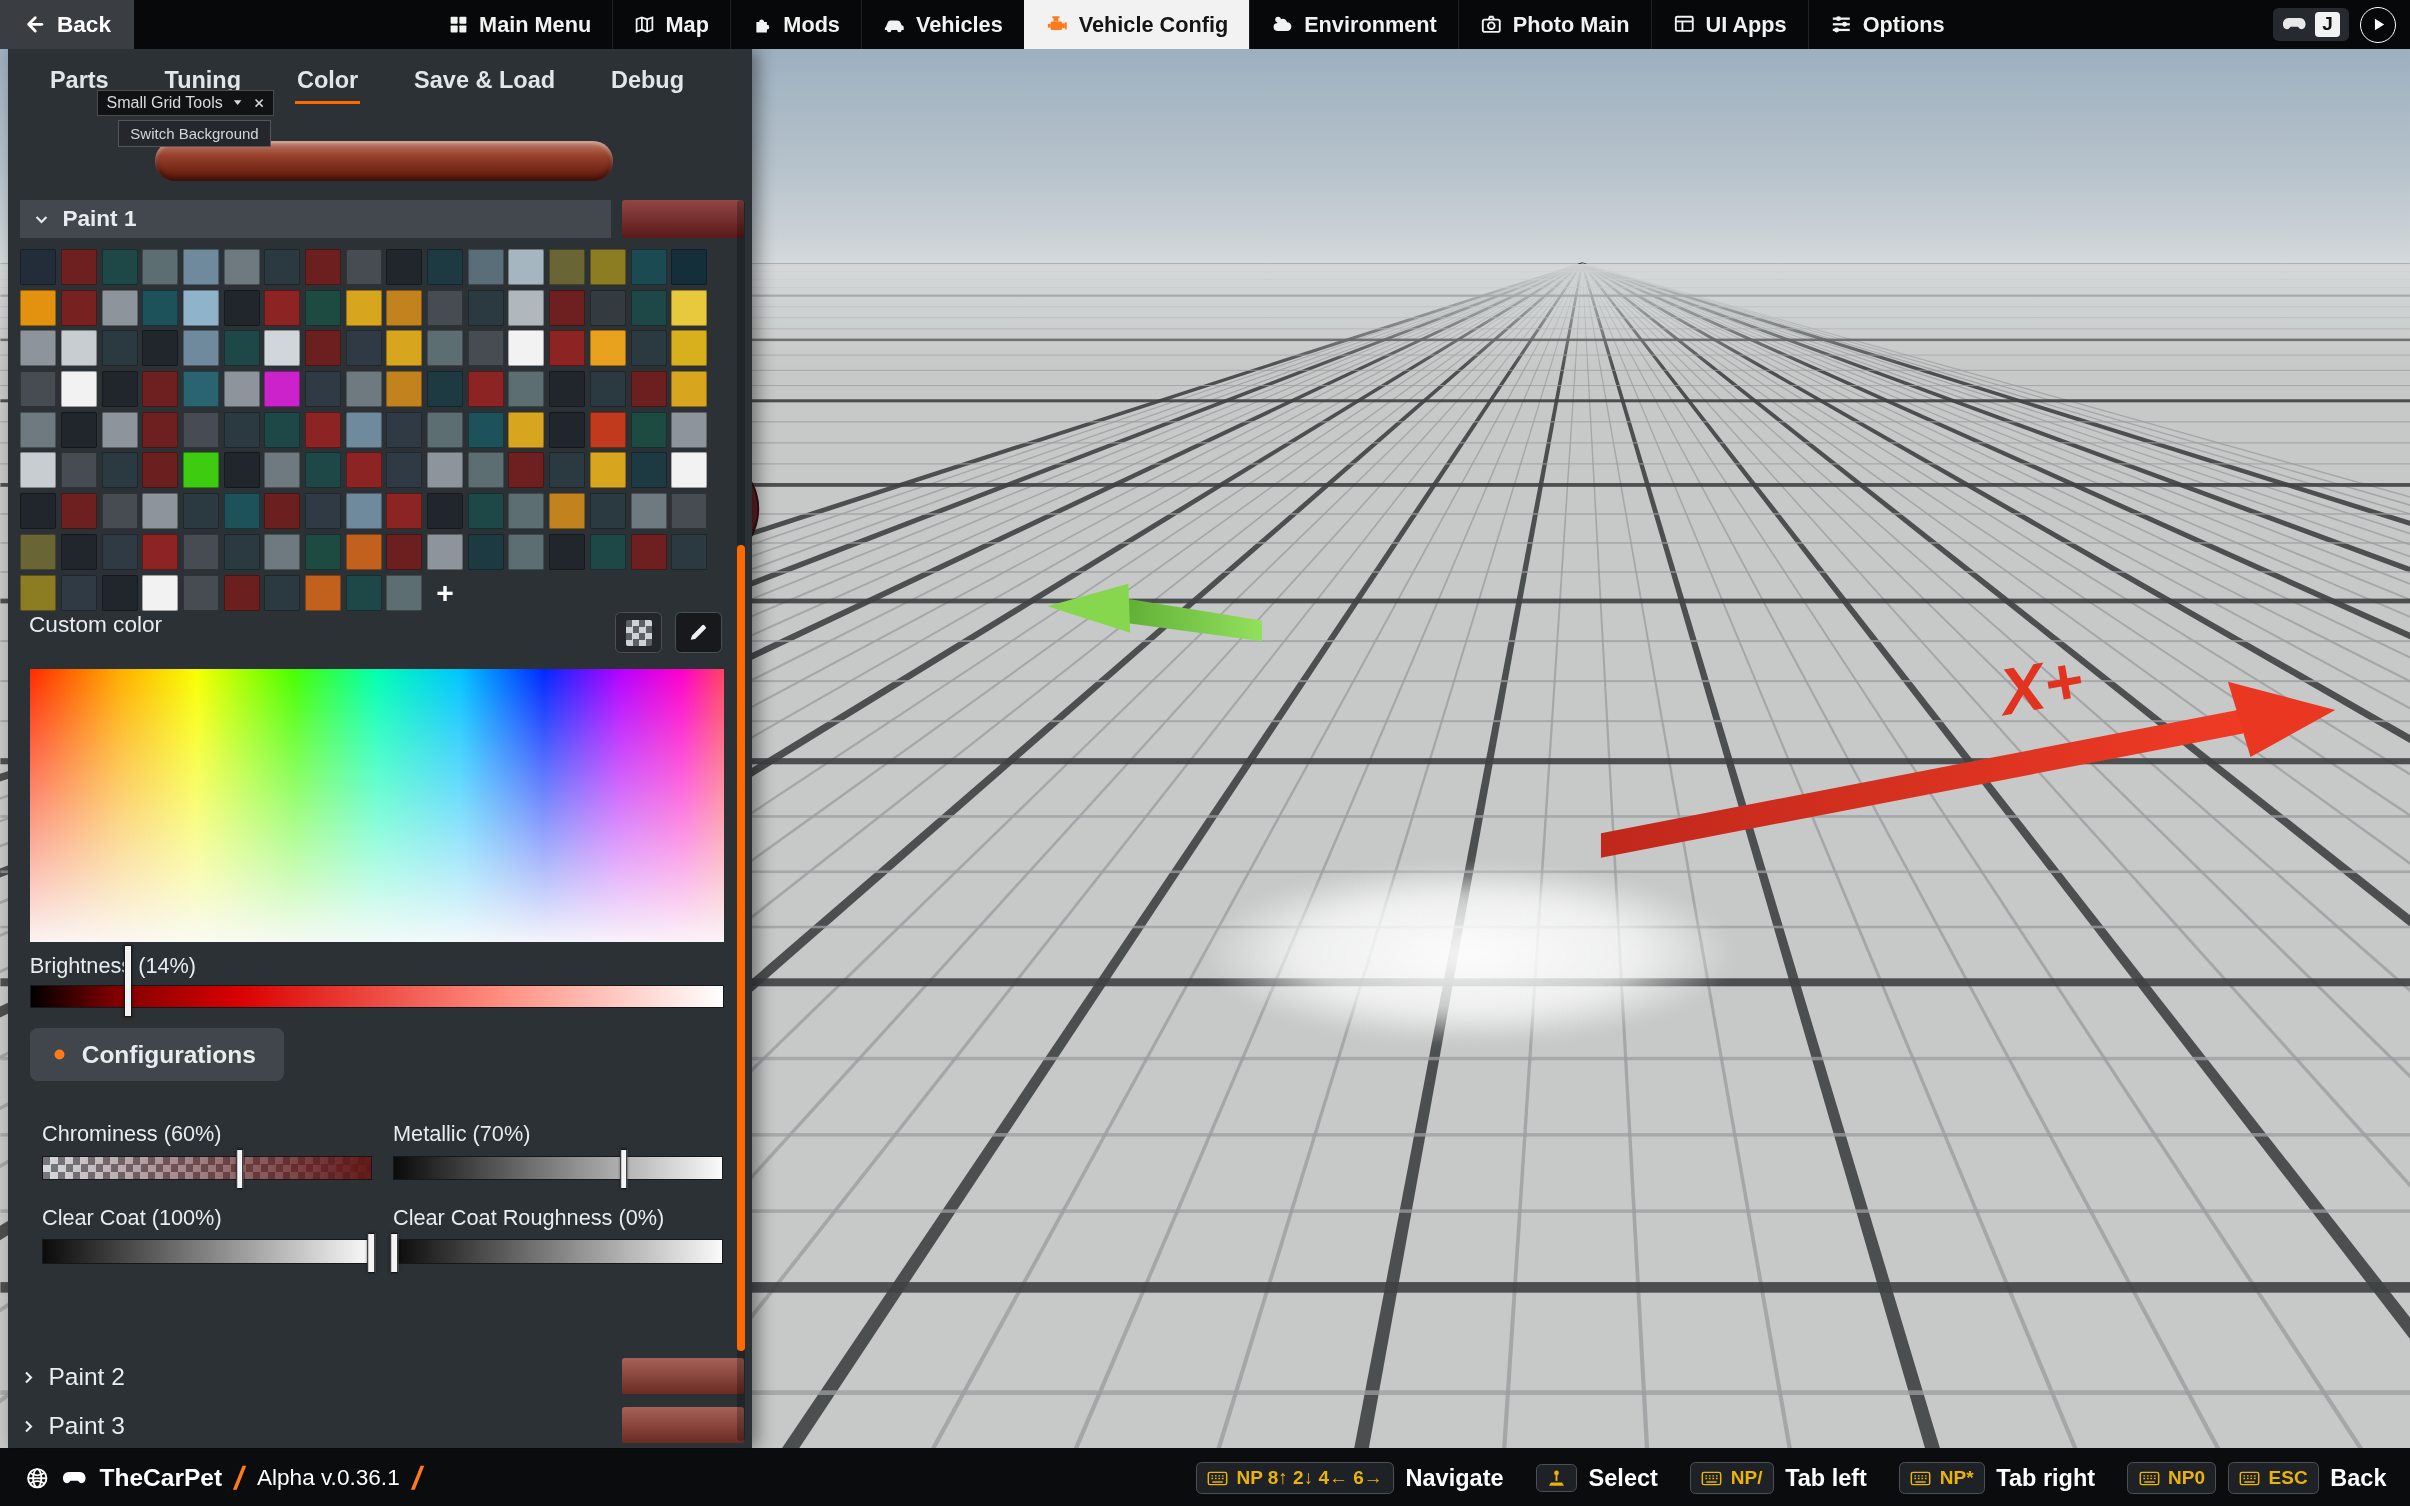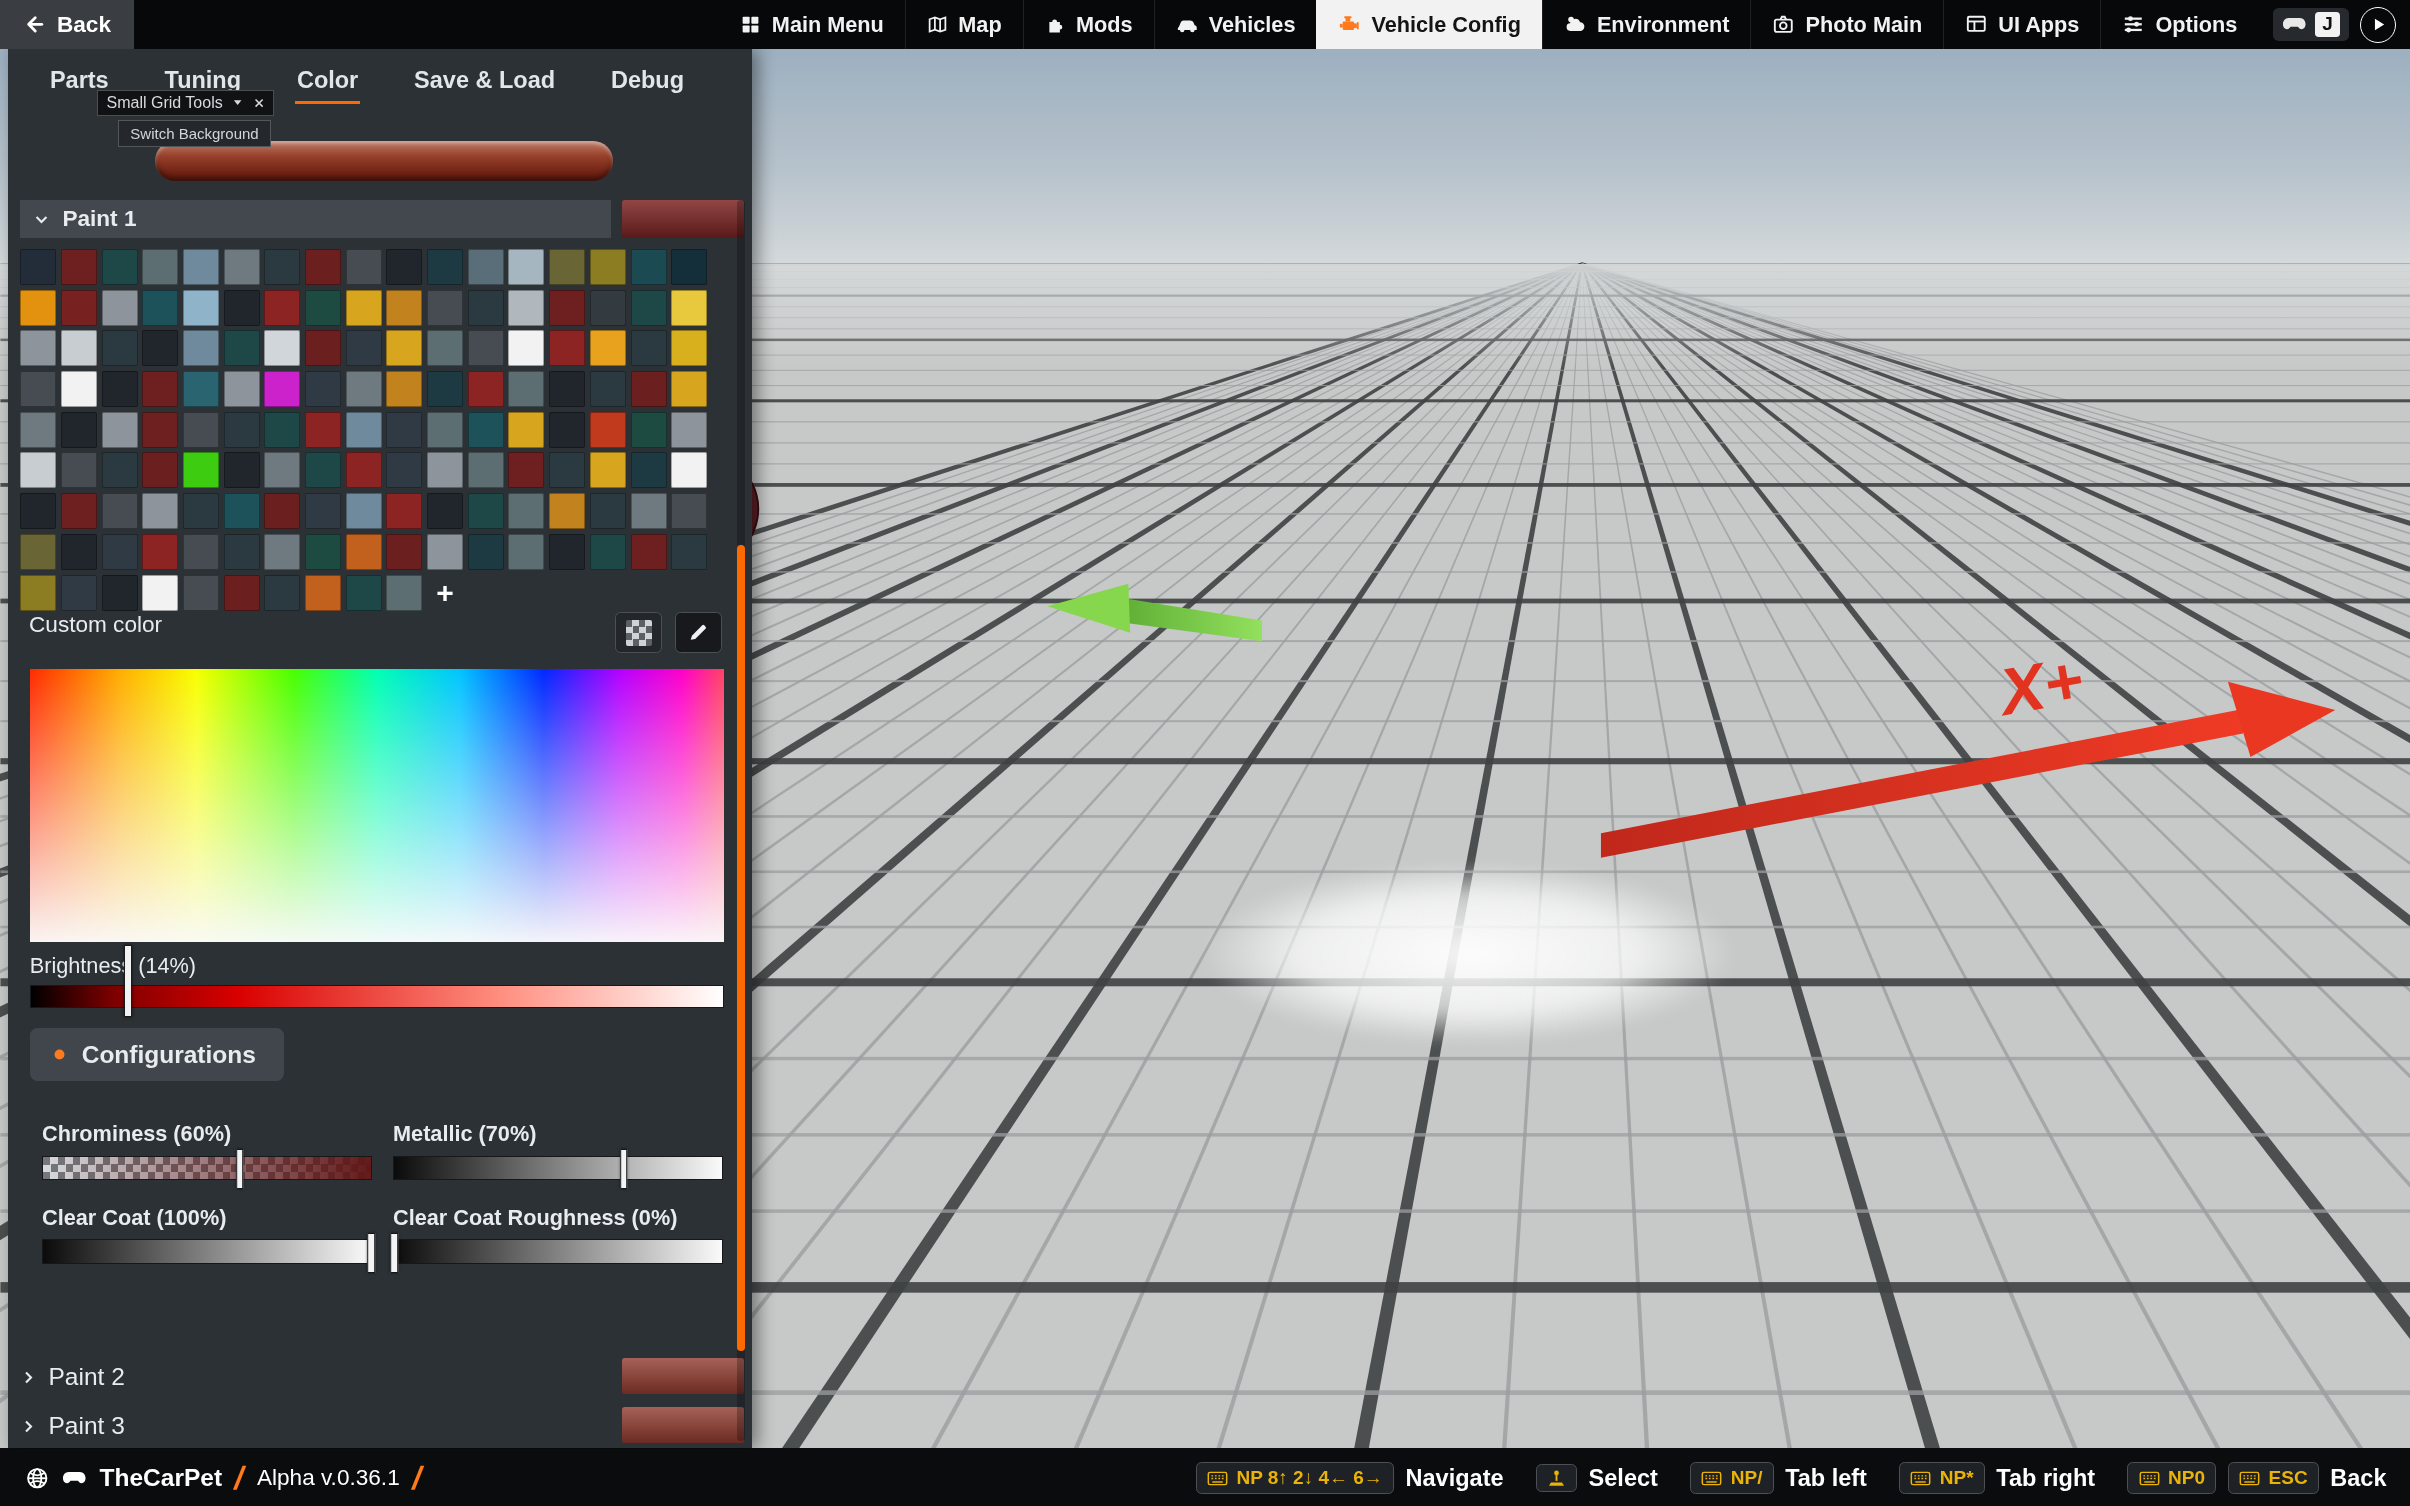--- a/index.html
+++ b/index.html
@@ -5,21 +5,21 @@
   html,body{margin:0;padding:0;width:2411px;height:1507px;overflow:hidden;background:#0b0c0d;
     font-family:"Liberation Sans",sans-serif;-webkit-font-smoothing:antialiased;}
   #app{position:relative;width:2411px;height:1507px;overflow:hidden;}
   .ic{display:inline-flex;align-items:center;justify-content:center;color:inherit;}
   .ic svg{display:block;}
 
   
   .topbar{position:absolute;top:0;left:0;width:2411px;height:49px;background:#070809;display:flex;align-items:stretch;z-index:50;}
   .back-btn{width:134px;background:#3a3e42;color:#fff;display:flex;align-items:center;justify-content:center;gap:11.3px;
     font-weight:bold;font-size:22.6px;cursor:pointer;}
-  .top-menu{flex:1;display:flex;justify-content:flex-end;min-width:0;}
+  .top-menu{flex:1;display:flex;justify-content:center;min-width:0;}
   .top-item{display:flex;align-items:center;gap:10.4px;padding:0 21px;color:#f2f2f2;font-size:21.7px;font-weight:bold;
     border-left:0.9px solid rgba(255,255,255,.10);cursor:pointer;white-space:nowrap;}
   .top-item:first-child{border-left:none;}
   .top-item.active{background:#f2f2f2;color:#141414;}
   .top-item.active .ic{color:#ff7a1a;}
   .top-right{display:flex;align-items:center;gap:11.3px;padding:0 15px;}
   .pad-badge{display:flex;align-items:center;gap:8.5px;background:#26292d;border-radius:5.6px;padding:3.8px 8.5px;color:#e8e8e8;}
   .key-square{background:#f2f2f2;color:#111;font-weight:bold;font-size:19px;width:25.4px;height:25.4px;border-radius:3.8px;
     display:flex;align-items:center;justify-content:center;}
   .play-btn{width:36px;height:36px;border:1.9px solid #fff;border-radius:50%;display:flex;align-items:center;justify-content:center;
@@ -74,21 +74,21 @@
   .brightness-label{position:absolute;left:21.7px;top:904px;font-size:21.7px;}
   .brightness-track{position:absolute;left:21.7px;top:936px;width:694px;height:22.6px;border:0.9px solid #15171a;box-sizing:border-box;
     background:linear-gradient(to right,#000 0%,#7e0000 12%,#d90000 30%,#ff8f80 68%,#ffffff 100%);cursor:pointer;}
   .brightness-handle{position:absolute;top:896px;width:5.6px;height:70px;background:#f2f2f2;border:0.9px solid #1a1a1a;
     box-shadow:0 0 3.8px rgba(0,0,0,.6);cursor:ew-resize;}
   .config-btn{position:absolute;left:21.7px;top:979px;width:254px;height:53px;background:#41464c;border-radius:7.5px;
     display:flex;align-items:center;gap:14px;padding:0 21px;font-size:24.5px;font-weight:bold;box-sizing:border-box;cursor:pointer;}
   .config-btn .ic{color:#ff7a1a;}
   .mat-grid{position:absolute;left:34px;top:1072px;width:680px;display:grid;grid-template-columns:330px 330px;
     column-gap:21px;row-gap:24.5px;}
-  .mat-label{font-size:21.7px;margin-bottom:8.5px;color:#e9ecef;font-weight:bold;}
+  .mat-label{font-size:21.7px;margin-bottom:8.5px;color:#e9ecef;}
   .track{position:relative;height:24.5px;border:0.9px solid #15171a;box-sizing:border-box;cursor:pointer;}
   .track.mono{background:linear-gradient(to right,#0b0b0b,#fafafa);}
   .track.chroma{background-image:linear-gradient(to right,rgba(109,26,26,0),rgba(96,20,20,.97)),
     repeating-conic-gradient(#d7dadd 0 25%,#74787d 0 50%);background-size:auto,15px 15px;}
   .handle{position:absolute;top:-7.5px;width:5.6px;height:38px;background:#f4f4f4;border:0.9px solid #15161a;
     transform:translateX(-50%);box-shadow:0 0 2.8px rgba(0,0,0,.6);cursor:ew-resize;}
   .paint-row{position:absolute;left:12.2px;width:725px;height:38px;display:flex;align-items:center;gap:11.3px;
     font-size:24.5px;font-weight:normal;cursor:pointer;}
   .paint-row-swatch{position:absolute;left:602px;top:0;width:122px;height:36px;border-radius:2.8px;
     background-image:linear-gradient(rgba(255,255,255,.2),rgba(0,0,0,.25));}

